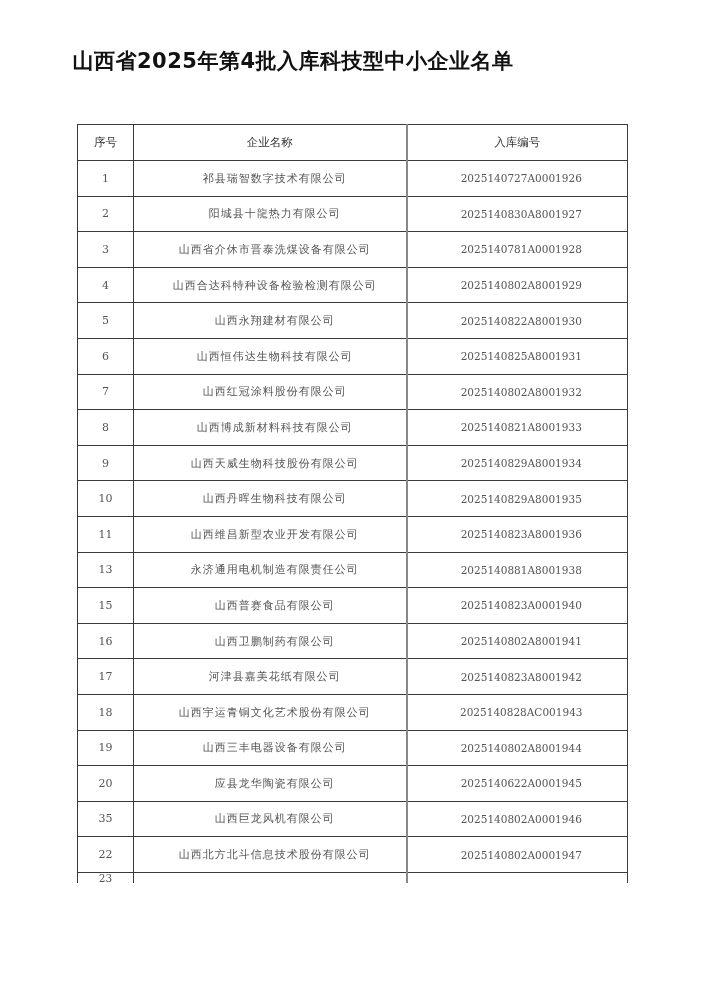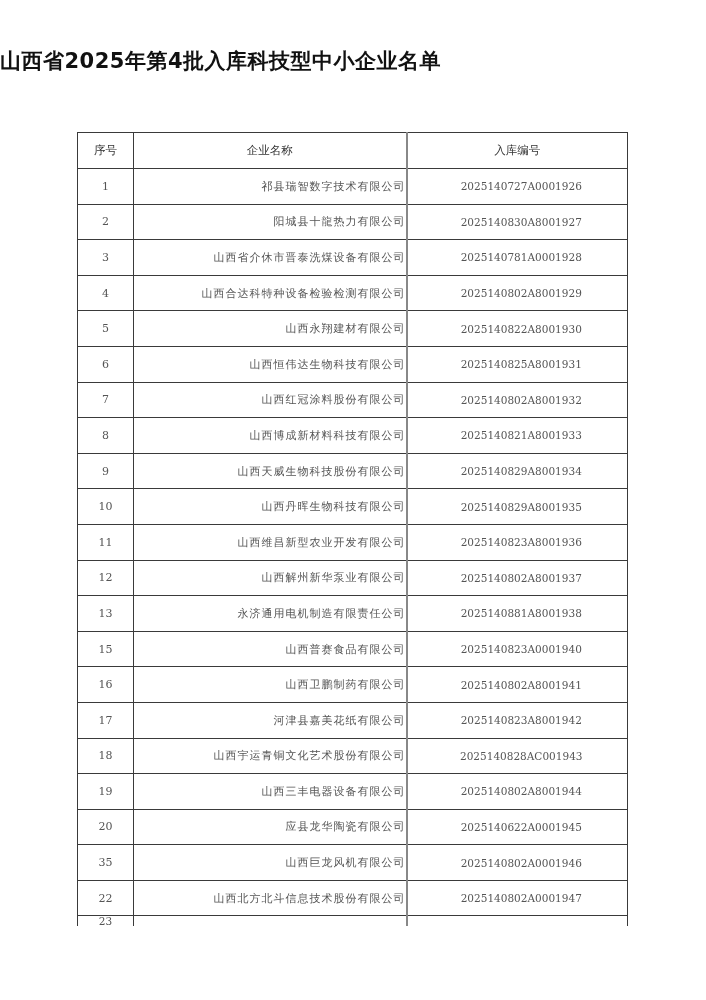--- a/index.html
+++ b/index.html
@@ -3,44 +3,44 @@
   <meta charset="utf-8">
   <style>
     html, body { margin: 0; padding: 0; background: #ffffff; }
     body {
       width: 706px; height: 1000px; position: relative; overflow: hidden;
       font-family: "DejaVu Serif", "Liberation Serif", serif;
       color: #222;
     }
     .title {
       position: absolute; left: 0; top: 47px; width: 586px;
-      font-size: 21px; font-weight: bold;
+      text-align: center; font-size: 21px; font-weight: bold;
       font-family: "DejaVu Sans", "Liberation Sans", sans-serif;
       color: #111; letter-spacing: 0.5px;
     }
     table.list {
-      position: absolute; left: 77px; top: 132px;
+      position: absolute; left: 77px; top: 124px;
       width: 550px; border-collapse: collapse; table-layout: fixed;
       font-size: 11px;
     }
     table.list col.c-idx { width: 56px; }
     table.list col.c-name { width: 273px; }
     table.list col.c-code { width: 221px; }
     table.list th, table.list td {
       border: 1px solid #3a3a3a; height: 34.6px; padding: 0;
       font-weight: normal; color: #444;
     }
     table.list th {
       height: 35px; color: #333; font-size: 11.5px;
       font-family: "DejaVu Sans", "Liberation Sans", sans-serif;
     }
     table.list td.idx, table.list th.idx { text-align: center; }
     table.list th.name, table.list th.code { }
     table.list td.name {
-      text-align: right; padding-left: 10px;
+      text-align: center; padding-left: 10px;
       font-family: "DejaVu Sans", "Liberation Sans", sans-serif;
       color: #555; letter-spacing: 1px;
     }
     table.list td.code {
       text-align: center; padding-left: 8px; color: #555; font-size: 10.5px;
     }
     table.list td.idx { color: #555; }
     table.list td.code, table.list th.code { border-left-color: #888; border-left-width: 2px; }
     tr.row-partial td { height: 10px; vertical-align: top; line-height: 10px; border-bottom: none; }
     tr.row-partial td.idx { font-size: 10.5px; }
@@ -113,25 +113,20 @@
         <td class="idx">10</td>
         <td class="name">山西丹晖生物科技有限公司</td>
         <td class="code">2025140829A8001935</td>
       </tr>
       <tr>
         <td class="idx">11</td>
         <td class="name">山西维昌新型农业开发有限公司</td>
         <td class="code">2025140823A8001936</td>
       </tr>
       <tr>
-        <td class="idx">12</td>
-        <td class="name">山西解州新华泵业有限公司</td>
-        <td class="code">2025140802A8001937</td>
-      </tr>
-      <tr>
         <td class="idx">13</td>
         <td class="name">永济通用电机制造有限责任公司</td>
         <td class="code">2025140881A8001938</td>
       </tr>
       <tr>
         <td class="idx">15</td>
         <td class="name">山西普赛食品有限公司</td>
         <td class="code">2025140823A0001940</td>
       </tr>
       <tr>

